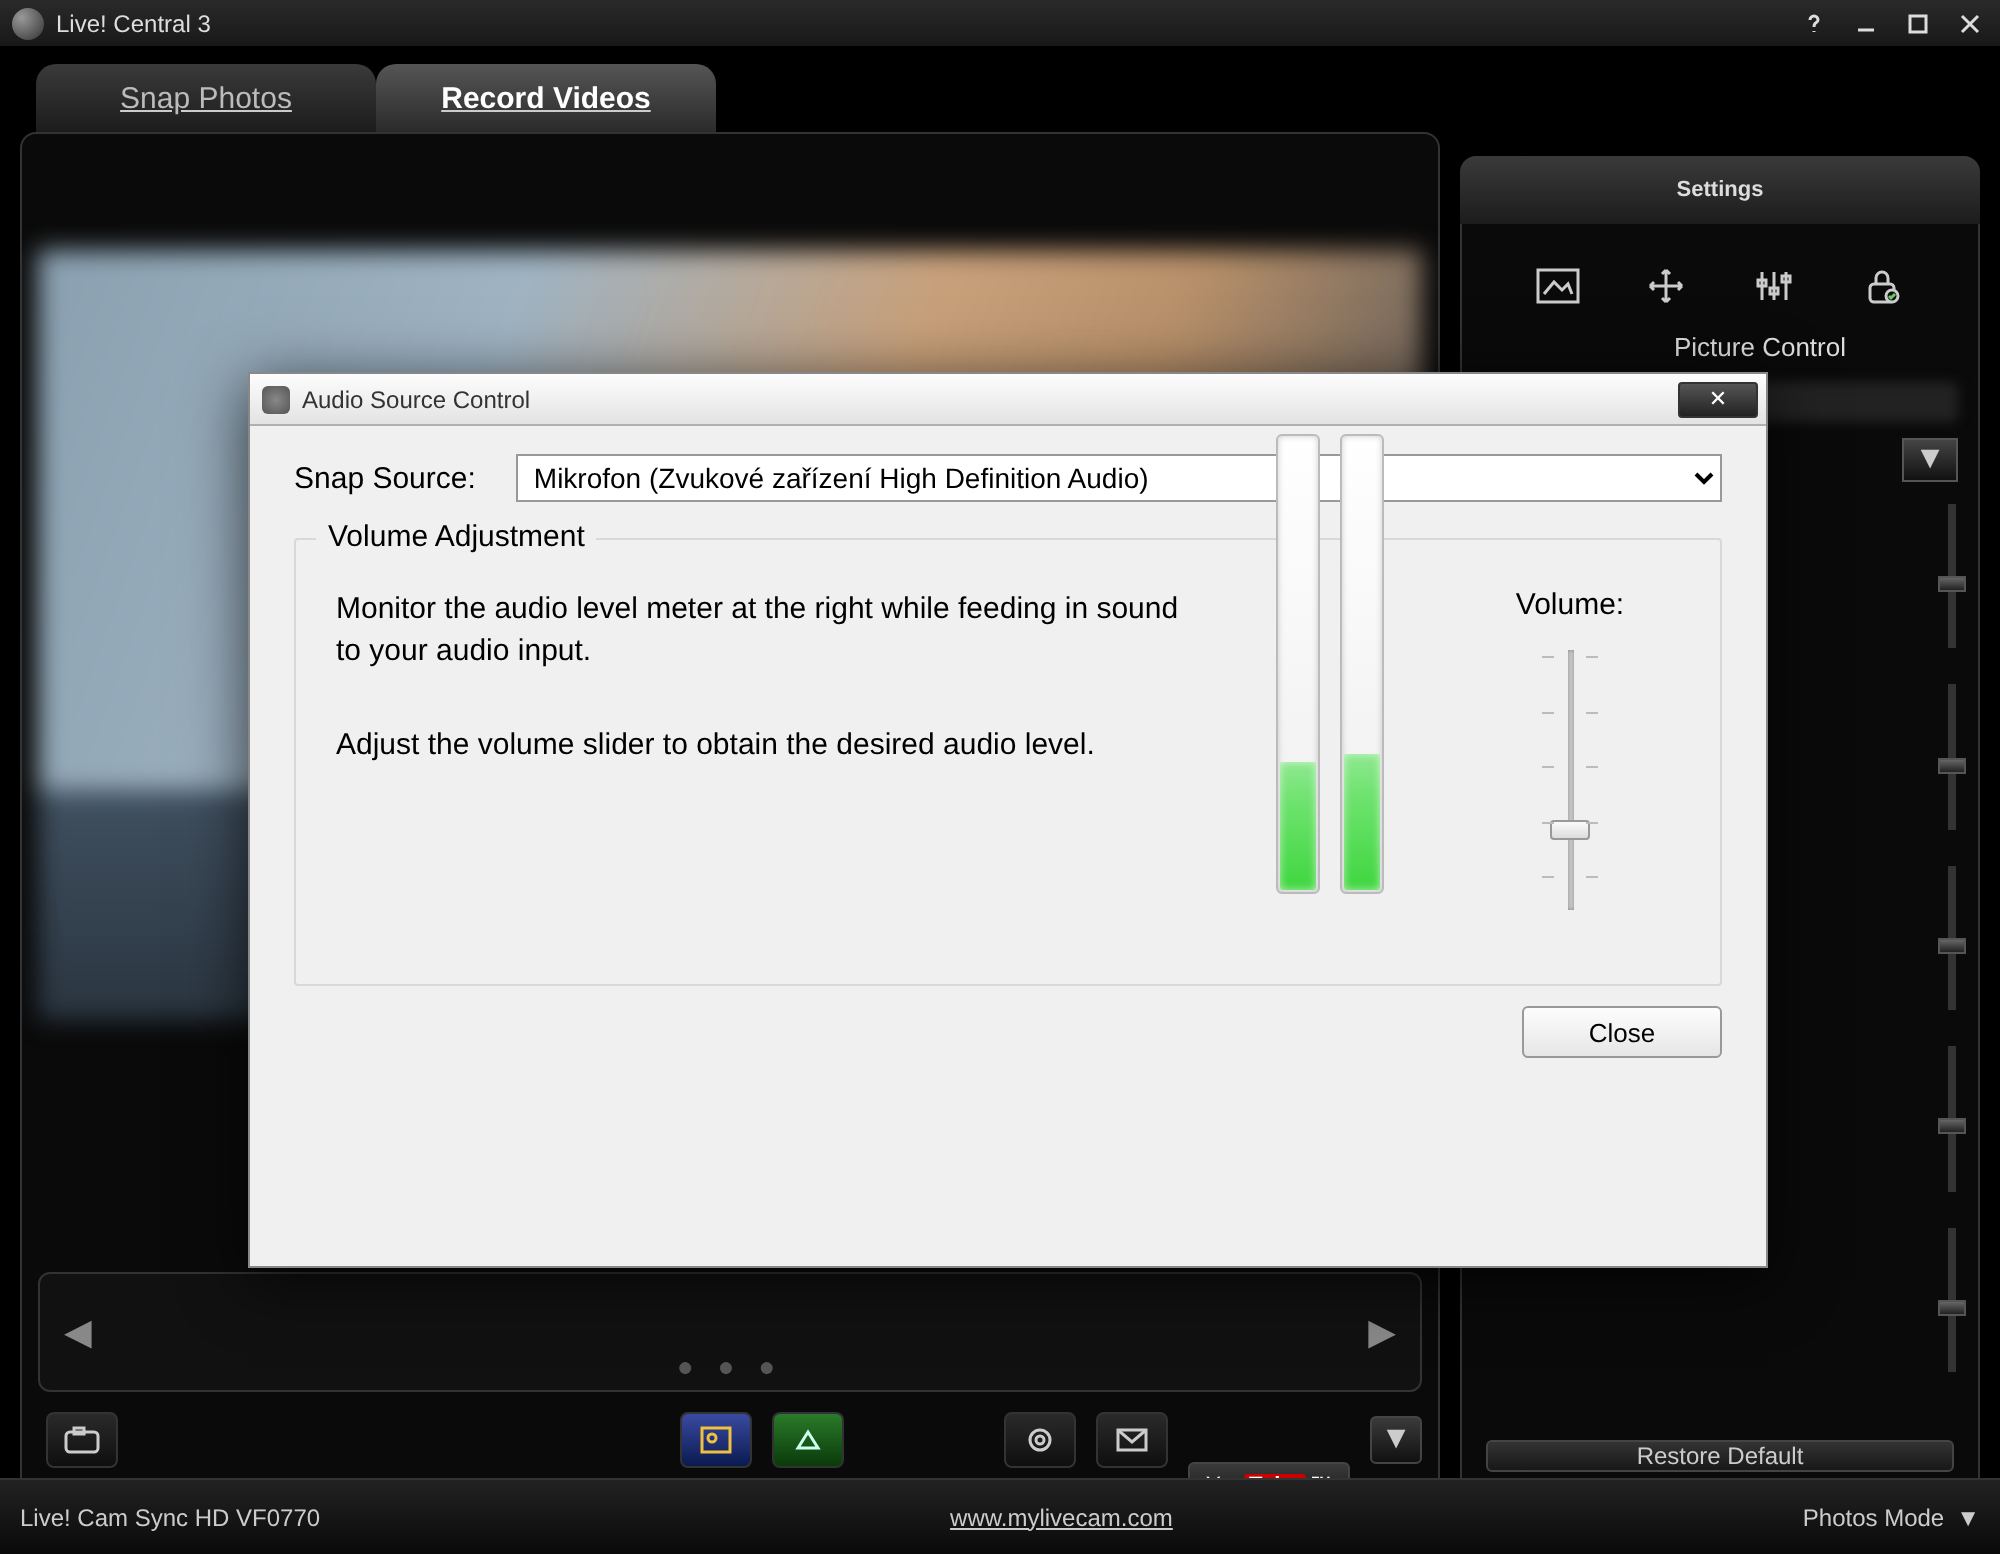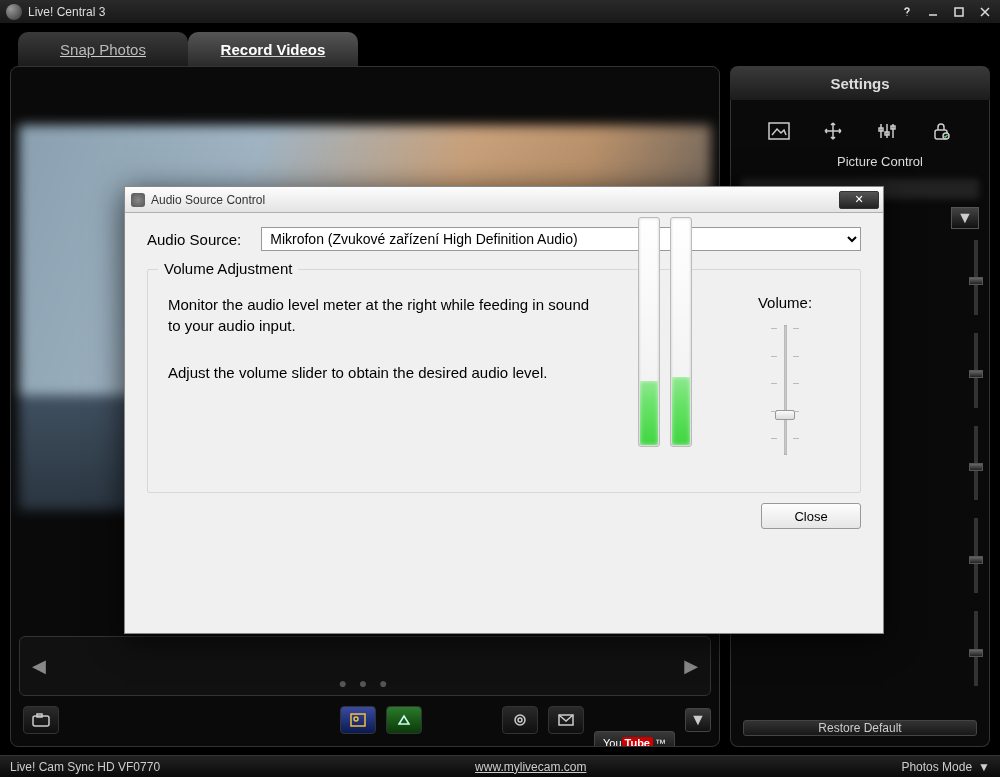--- a/index.html
+++ b/index.html
@@ -27,21 +27,21 @@
   .preview { position:absolute; top:50px; left:0; right:0; bottom:120px; background: linear-gradient(110deg, #8aa0b0 0%, #9fb3c2 30%, #c8a07a 55%, #b8906a 70%, #3a4550 100%); filter: blur(6px); }
   .preview::after{content:""; position:absolute; left:0; right:0; bottom:0; height:30%; background:linear-gradient(#405060,#2a3540);}
 
   .thumb-strip { height:60px; border:1px solid #333; border-radius:6px; margin-top:6px; background:#111; position:relative; }
   .strip-arrow { position:absolute; top:50%; transform:translateY(-50%); font-size:18px; color:#888; padding:4px 8px; }
   .strip-arrow.left{ left:4px;} .strip-arrow.right{ right:4px;}
   .dots{position:absolute;left:50%;bottom:4px;transform:translateX(-50%);color:#555;font-size:14px;letter-spacing:4px;}
 
   
   .right-pane { width:260px; display:flex; flex-direction:column; }
-  .settings-hdr { height:34px; background:linear-gradient(#3a3a3a,#1c1c1c); border-radius:8px 8px 0 0; display:flex; align-items:center; justify-content:center; font-size:15px; color:#ddd; font-weight:bold;}
+  .settings-hdr { height:34px; background:linear-gradient(#3a3a3a,#1c1c1c); border-radius:8px 8px 0 0; display:flex; align-items:center; justify-content:center; font-size:11px; color:#ddd; font-weight:bold;margin-top:12px;}
   .settings-body { flex:1; border:1px solid #333; border-top:none; border-radius:0 0 8px 8px; background:#0a0a0a; padding:12px 10px; display:flex; flex-direction:column; align-items:center; position:relative;}
   .icon-row{display:flex; gap:28px; margin:8px 0 12px 0;}
   .icon-row .sicon{width:26px;height:22px; display:flex;align-items:center;justify-content:center;}
   .icon-row svg{stroke:#ccc;fill:none;stroke-width:1.5;}
   .subhdr{color:#ddd;font-size:13px;margin-bottom:10px;margin-left:40px;}
   .rp-blur{width:100%;height:20px;background:#222;border-radius:3px;filter:blur(3px);margin-bottom:8px;}
   .rp-drop{width:28px;height:22px;background:linear-gradient(#444,#111);border:1px solid #555;align-self:flex-end;display:flex;align-items:center;justify-content:center;}
   .sliders{position:absolute; right:6px; top:140px; bottom:60px; width:14px; display:flex; flex-direction:column; gap:18px;}
   .sliders .track{flex:1; width:4px; background:#333; margin:0 auto; position:relative;}
   .sliders .knob{position:absolute; left:-5px; top:50%; width:14px; height:8px; background:linear-gradient(#666,#222); border:1px solid #555;}
@@ -50,21 +50,21 @@
   
   .tool-row { height:36px; display:flex; align-items:center; gap:10px; margin-top:6px; padding-left:4px;}
   .tool-btn{width:36px;height:28px;border:1px solid #333;border-radius:4px;background:linear-gradient(#2a2a2a,#0f0f0f);display:flex;align-items:center;justify-content:center;}
   .tool-btn svg{stroke:#ccc;fill:none;stroke-width:1.5;}
   .tool-spacer{flex:1;}
   .yt{height:24px;padding:0 8px;background:linear-gradient(#3a3a3a,#111);border:1px solid #444;border-radius:3px;display:flex;align-items:center;font-size:11px;color:#fff;margin-top:46px;}
   .yt .red{background:#c00;color:#fff;padding:0 3px;border-radius:2px;margin-right:2px;font-weight:bold;}
   .yt-drop{width:26px;height:24px;border:1px solid #444;border-radius:3px;background:linear-gradient(#3a3a3a,#111);display:flex;align-items:center;justify-content:center;color:#ccc;}
 
   
-  .statusbar{position:absolute;left:0;right:0;bottom:0;height:22px;background:linear-gradient(#222,#0a0a0a);border-top:1px solid #333;display:flex;align-items:center;padding:0 10px;font-size:12px;color:#ccc;}
+  .statusbar{position:absolute;left:0;right:0;bottom:0;height:38px;background:linear-gradient(#222,#0a0a0a);border-top:1px solid #333;display:flex;align-items:center;padding:0 10px;font-size:12px;color:#ccc;}
   .statusbar .sp{flex:1;}
   .statusbar a{color:#ccc;text-decoration:underline;}
   .statusbar .mode{margin-left:auto;display:flex;align-items:center;gap:6px;}
 
   
   .dialog{position:absolute; left:124px; top:186px; width:760px; height:448px; background:#f0f0f0; border:1px solid #888; box-shadow:0 6px 30px rgba(0,0,0,.7); display:flex; flex-direction:column; font-family: "Segoe UI", Tahoma, sans-serif;}
   .dlg-title{height:26px; background:linear-gradient(#fdfdfd,#e3e3e3); border-bottom:1px solid #b0b0b0; display:flex; align-items:center; padding:0 4px 0 6px; font-size:12px; color:#333;}
   .dlg-title .mic{width:14px;height:14px;border-radius:3px;background:radial-gradient(circle,#888,#555);margin-right:6px;}
   .dlg-title .sp{flex:1;}
   .dlg-close{width:40px;height:18px;background:linear-gradient(#555,#222);border:1px solid #333;border-radius:2px;color:#fff;display:flex;align-items:center;justify-content:center;font-size:11px;}
@@ -249,21 +249,21 @@
 
 <div class="dialog">
   <div class="dlg-title">
     <div class="mic"></div>
     <span>Audio Source Control</span>
     <div class="sp"></div>
     <div class="dlg-close">✕</div>
   </div>
   <div class="dlg-body">
     <div class="src-row">
-      <label>Audio Source:</label>
+      <label>Snap Source:</label>
       <select>
         <option>Mikrofon (Zvukové zařízení High Definition Audio)</option>
       </select>
     </div>
     <div class="group">
       <div class="group-title">Volume Adjustment</div>
       <div class="g-inner">
         <div class="g-text">
           <p>Monitor the audio level meter at the right while feeding in sound to your audio input.</p>
           <p>Adjust the volume slider to obtain the desired audio level.</p>

